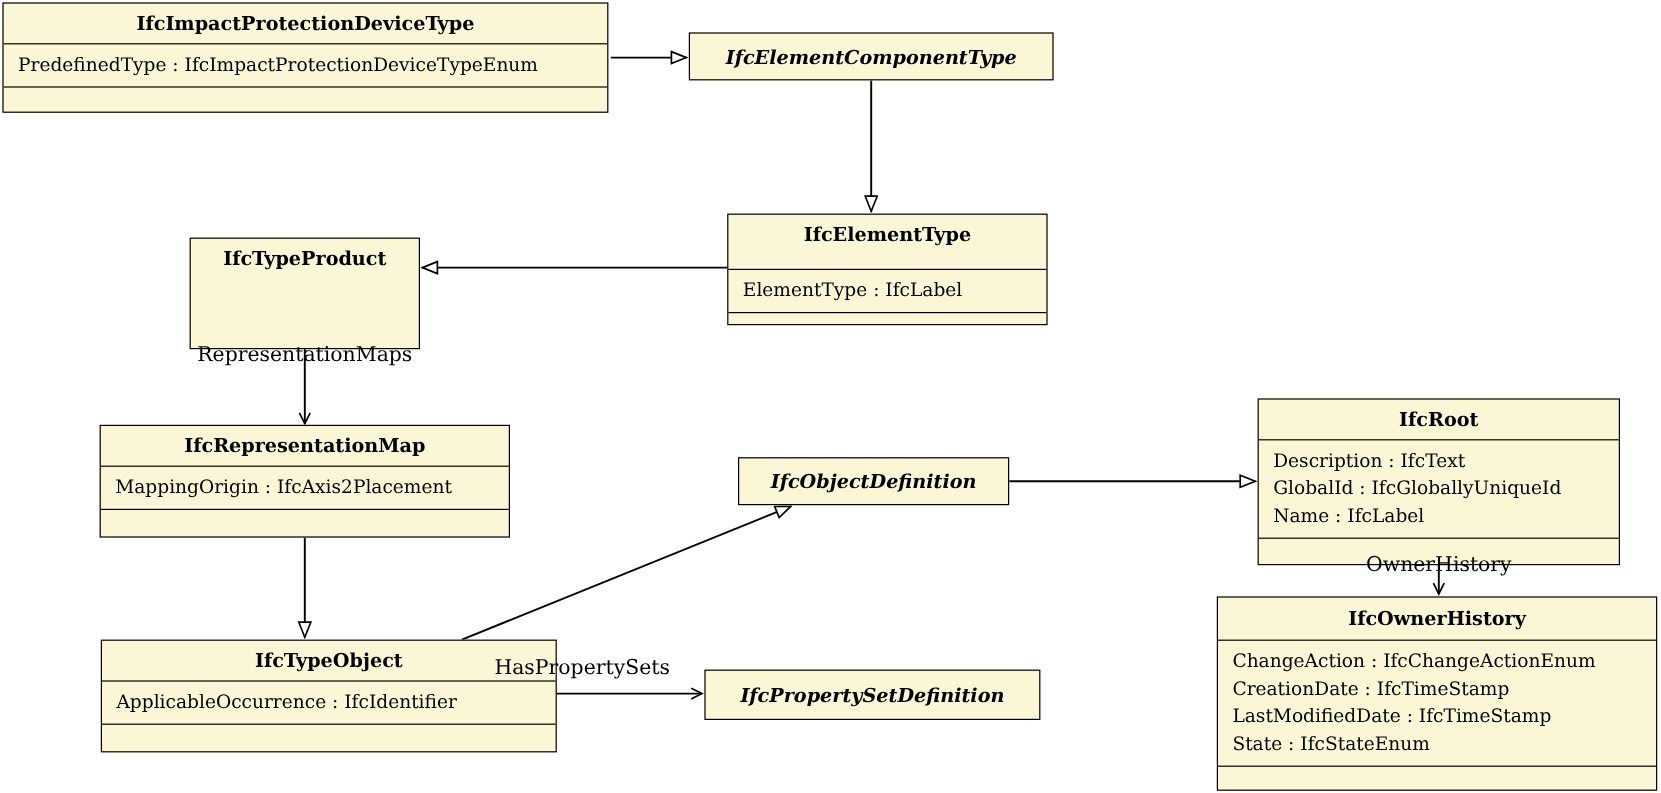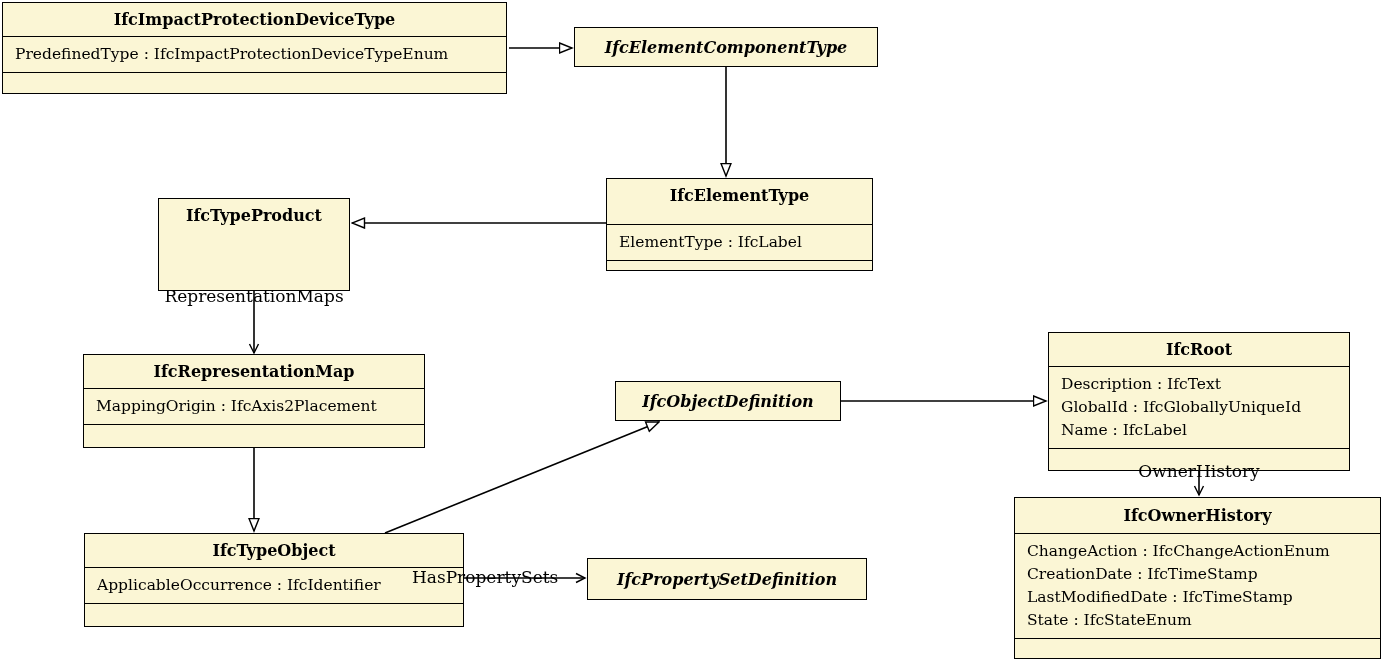--- a/index.html
+++ b/index.html
@@ -44,21 +44,21 @@
   .b3{left:158px;top:178px;width:192px;height:93px;margin-top:20px;}
   .b4{left:606px;top:178px;width:267px;height:93px;gap:12px;}
   .b5{left:83px;top:354px;width:342px;height:94px;}
   .b6{left:615px;top:381px;width:226px;height:40px;}
   .b7{left:1048px;top:332px;width:302px;height:139px;}
   .b8{left:84px;top:533px;width:380px;height:94px;}
   .b9{left:587px;top:558px;width:280px;height:42px;}
   .b10{left:1014px;top:497px;width:367px;height:162px;}
   .b10 .etitle{height:35px;}
   .lbl-repmaps{left:254px;top:286px;}
-  .lbl-hasprops{left:412px;top:547px;margin-top:20px;}
+  .lbl-hasprops{left:412px;top:547px;}
   .lbl-ownerhist{left:1199px;top:461px;}
 </style>
 </head>
 <body>
 
 <div class="canvas">
 
   <svg class="wires" viewBox="0 0 1384 661">
     <defs>
       <marker id="triOpen" markerWidth="15" markerHeight="13" refX="13.5" refY="6" orient="auto" markerUnits="userSpaceOnUse">

